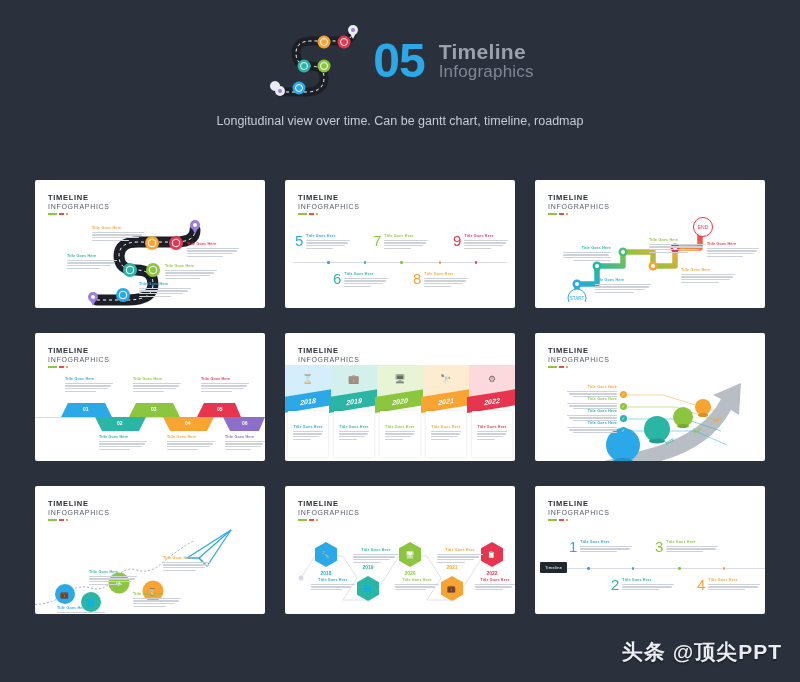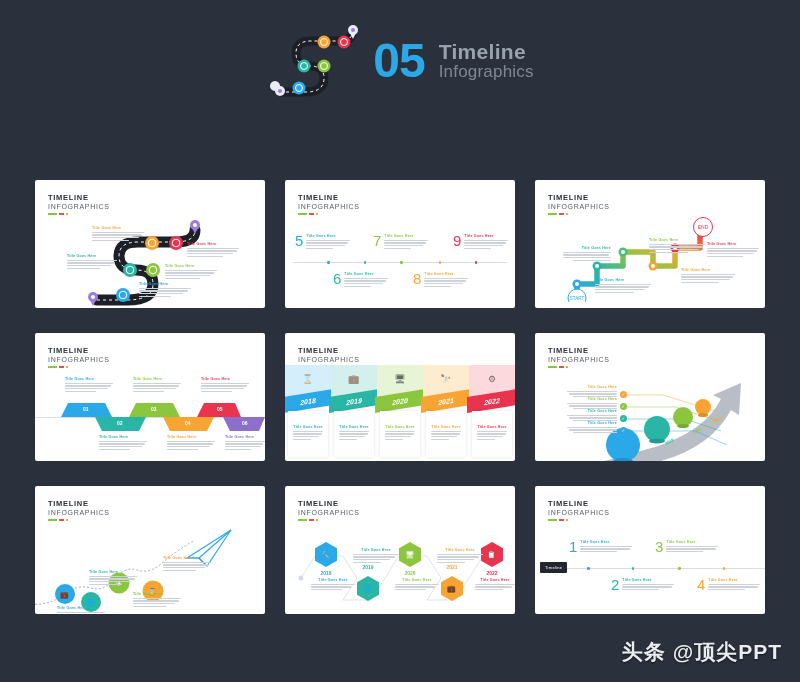--- a/index.html
+++ b/index.html
@@ -147,20 +147,21 @@
     </div>
 
     <div class="num-05">05</div>
 
     <div class="title-block">
       <div class="t-timeline">Timeline</div>
       <div class="t-infographics">Infographics</div>
     </div>
   </div>
 
+  <div class="subtitle">Longitudinal view over time.  Can be gantt chart, timeline, roadmap</div>
 </div>
 
 <div class="grid">
 
   <div class="slide">
     <div class="slide-head">
       <div class="sh-1">TIMELINE</div>
       <div class="sh-2">INFOGRAPHICS</div>
       <div class="sh-dashes">
           <i></i>

